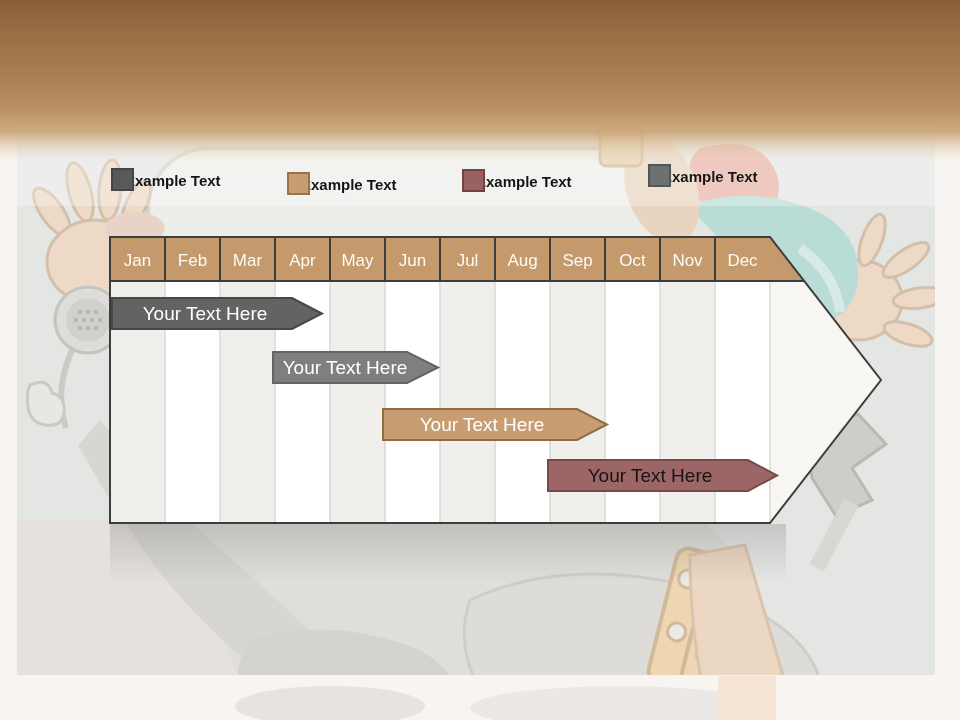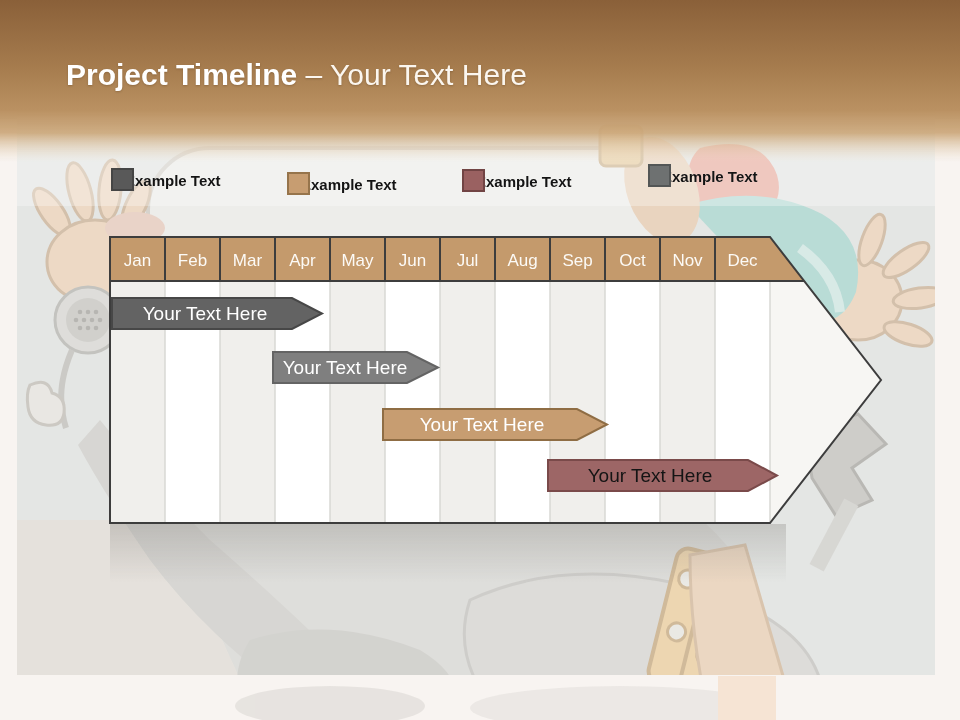--- a/index.html
+++ b/index.html
@@ -129,25 +129,20 @@
       <rect x="718" y="676" width="58" height="44" fill="#f3c9a1"></rect>
     </g>
 
     <rect x="17" y="96" width="918" height="110" fill="#ffffff" opacity="0.30"></rect>
 
     <rect x="0" y="0" width="960" height="162" fill="url(#bandGrad)"></rect>
 
     <rect x="110" y="524" width="676" height="58" fill="url(#reflGrad)"></rect>
   </svg>
 
-  <div class="title-block">
-    <span class="title-primary">Project Timeline</span>
-    <span> </span>
-    <span class="title-secondary">– Your Text Here</span>
-  </div>
 
   <div class="legend">
     <div class="legend-item" style="left:111px;top:168px;">
       <svg class="sw" width="23" height="23">
         <rect x="1" y="1" width="21" height="21" stroke-width="2" fill="#595959" stroke="#454545"></rect>
       </svg>
       <span class="legend-label">Example Text</span>
     </div>
     <div class="legend-item" style="left:287px;top:172px;">
       <svg class="sw" width="23" height="23">

